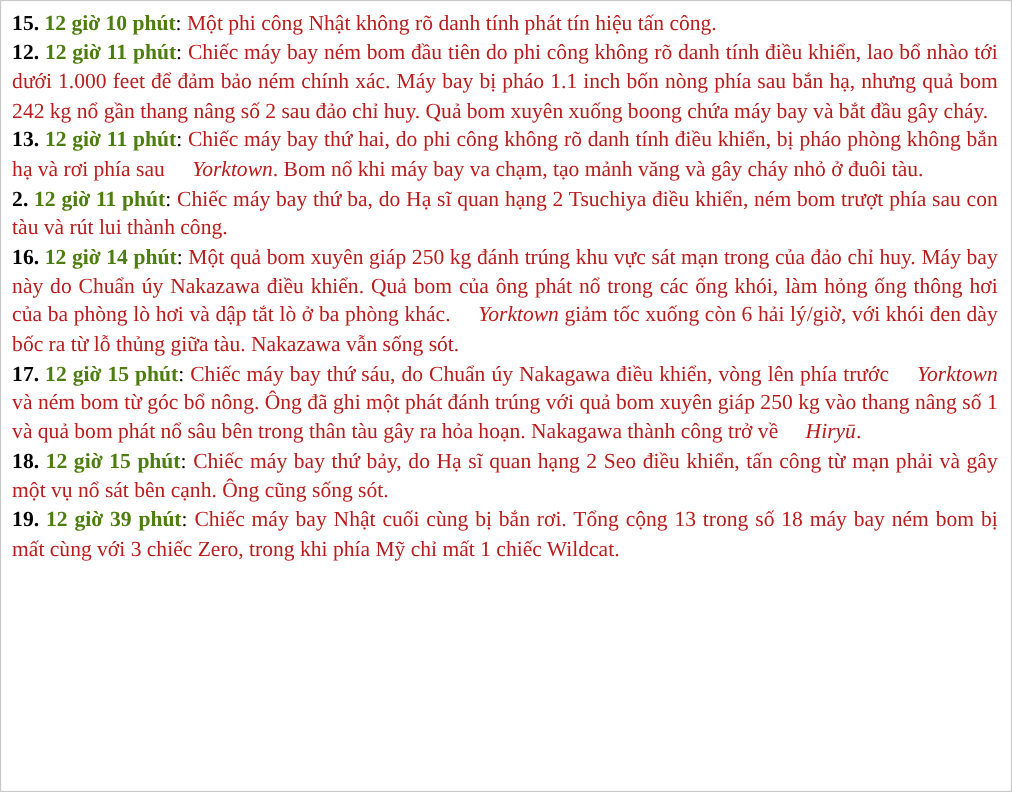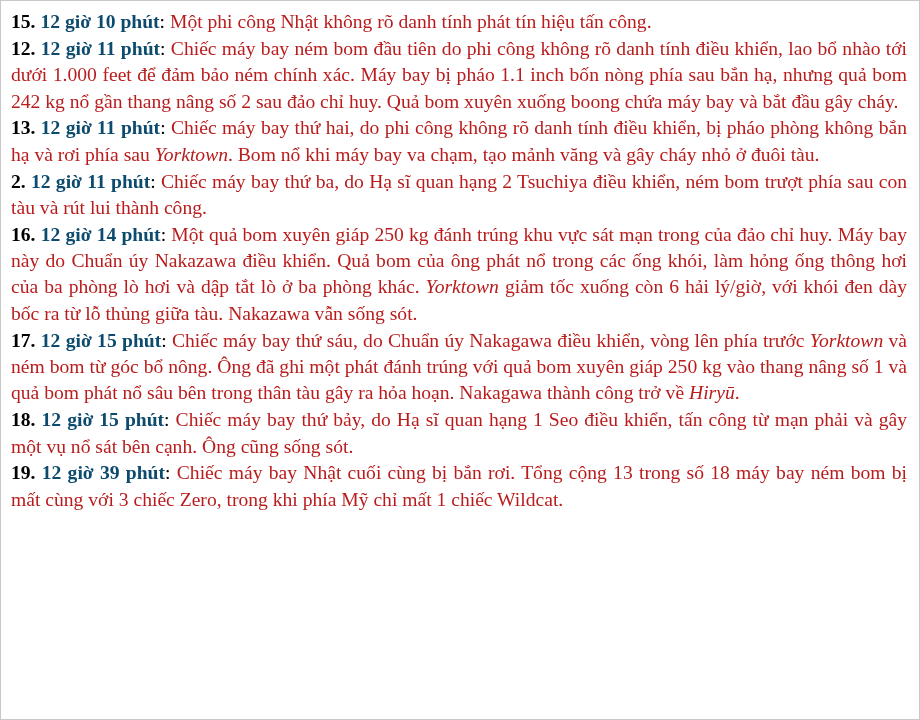--- a/index.html
+++ b/index.html
@@ -28,39 +28,40 @@
     text-align: justify;
     text-justify: inter-word;
     margin: 0 0 0.5px 0;
   }
   .num {
     font-weight: bold;
     color: #000000;
   }
   .time {
     font-weight: bold;
-    color: #0c4a6e;
+    color: #4d7c0f;
   }
   .sep {
     color: #000000;
   }
   .body-text {
     color: #b91c1c;
   }
   .it {
     font-style: italic;
+    margin-left: 20px;
   }
 </style>
 </head>
 <body>
 
 <div class="page">
   <div id="entries-container">
       <p class="entry"><span class="num">15.</span> <span class="time">12 giờ 10 phút</span><span class="sep">: </span><span class="body-text">Một phi công Nhật không rõ danh tính phát tín hiệu tấn công.</span></p>
       <p class="entry"><span class="num">12.</span> <span class="time">12 giờ 11 phút</span><span class="sep">: </span><span class="body-text">Chiếc máy bay ném bom đầu tiên do phi công không rõ danh tính điều khiển, lao bổ nhào tới dưới 1.000 feet để đảm bảo ném chính xác. Máy bay bị pháo 1.1 inch bốn nòng phía sau bắn hạ, nhưng quả bom 242 kg nổ gần thang nâng số 2 sau đảo chỉ huy. Quả bom xuyên xuống boong chứa máy bay và bắt đầu gây cháy.</span></p>
       <p class="entry"><span class="num">13.</span> <span class="time">12 giờ 11 phút</span><span class="sep">: </span><span class="body-text">Chiếc máy bay thứ hai, do phi công không rõ danh tính điều khiển, bị pháo phòng không bắn hạ và rơi phía sau </span><span class="body-text it">Yorktown</span><span class="body-text">. Bom nổ khi máy bay va chạm, tạo mảnh văng và gây cháy nhỏ ở đuôi tàu.</span></p>
       <p class="entry"><span class="num">2.</span> <span class="time">12 giờ 11 phút</span><span class="sep">: </span><span class="body-text">Chiếc máy bay thứ ba, do Hạ sĩ quan hạng 2 Tsuchiya điều khiển, ném bom trượt phía sau con tàu và rút lui thành công.</span></p>
       <p class="entry"><span class="num">16.</span> <span class="time">12 giờ 14 phút</span><span class="sep">: </span><span class="body-text">Một quả bom xuyên giáp 250 kg đánh trúng khu vực sát mạn trong của đảo chỉ huy. Máy bay này do Chuẩn úy Nakazawa điều khiển. Quả bom của ông  phát nổ trong các ống khói, làm hỏng ống thông hơi của ba phòng lò hơi và dập tắt lò ở ba phòng khác. </span><span class="body-text it">Yorktown</span><span class="body-text"> giảm tốc xuống còn 6 hải lý/giờ, với khói đen dày bốc ra từ lỗ thủng giữa tàu. Nakazawa vẫn sống sót.</span></p>
       <p class="entry"><span class="num">17.</span> <span class="time">12 giờ 15 phút</span><span class="sep">: </span><span class="body-text">Chiếc máy bay thứ sáu, do Chuẩn úy Nakagawa điều khiển, vòng lên phía trước </span><span class="body-text it">Yorktown</span><span class="body-text"> và ném bom từ góc bổ nông. Ông đã ghi một phát đánh trúng với quả bom xuyên giáp 250 kg vào thang nâng số 1 và quả bom phát nổ sâu bên trong thân tàu gây ra hỏa hoạn. Nakagawa thành công trở về </span><span class="body-text it">Hiryū</span><span class="body-text">.</span></p>
-      <p class="entry"><span class="num">18.</span> <span class="time">12 giờ 15 phút</span><span class="sep">: </span><span class="body-text">Chiếc máy bay thứ bảy, do Hạ sĩ quan hạng 1 Seo điều khiển, tấn công từ mạn phải và gây một vụ nổ sát bên cạnh. Ông cũng sống sót.</span></p>
+      <p class="entry"><span class="num">18.</span> <span class="time">12 giờ 15 phút</span><span class="sep">: </span><span class="body-text">Chiếc máy bay thứ bảy, do Hạ sĩ quan hạng 2 Seo điều khiển, tấn công từ mạn phải và gây một vụ nổ sát bên cạnh. Ông cũng sống sót.</span></p>
       <p class="entry"><span class="num">19.</span> <span class="time">12 giờ 39 phút</span><span class="sep">: </span><span class="body-text">Chiếc máy bay Nhật cuối cùng bị bắn rơi. Tổng cộng 13 trong số 18 máy bay ném bom bị mất cùng với 3 chiếc Zero, trong khi phía Mỹ chỉ mất 1 chiếc Wildcat.</span></p>
     </div>
 </div>
 
 </body></html>

